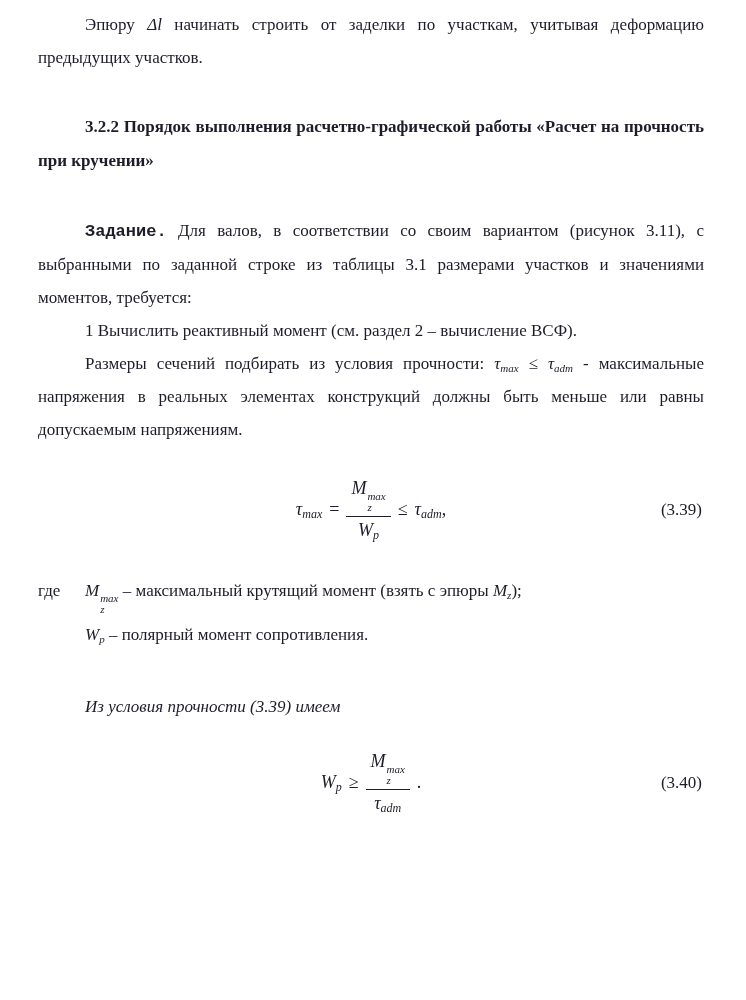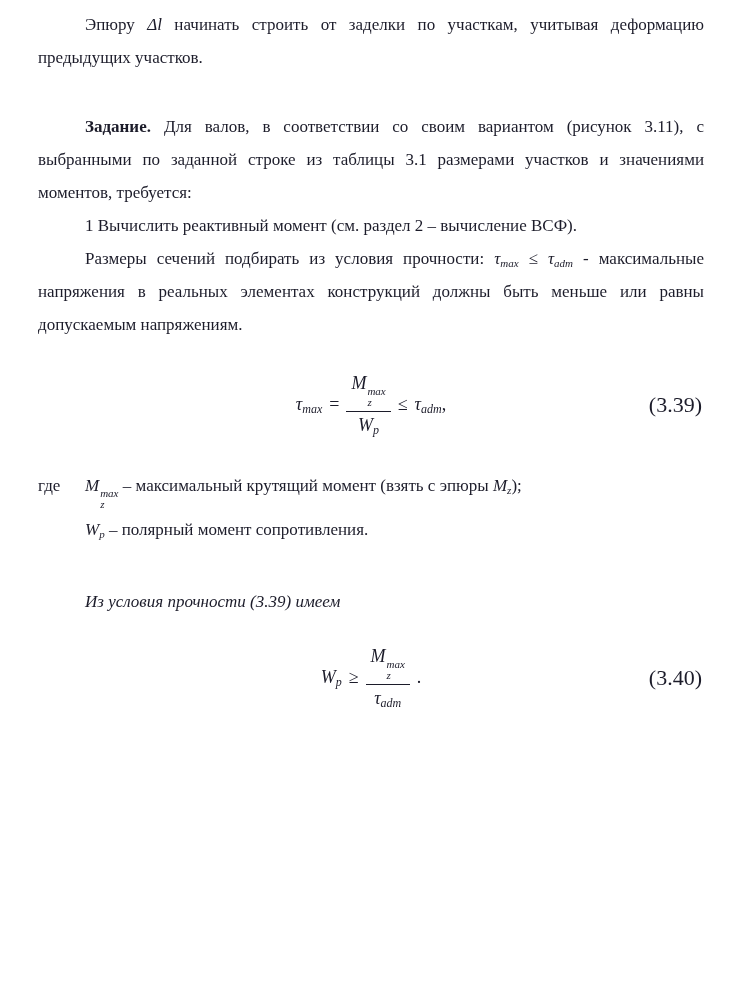--- a/index.html
+++ b/index.html
@@ -18,21 +18,21 @@
   }
   p, h2 { margin: 0; }
   .para { text-indent: 47px; }
   .heading {
     font-weight: bold;
     font-size: 17px;
     line-height: 34px;
     margin-top: 36px;
   }
   .task { margin-top: 36px; }
-  .bold { font-weight: bold; }
+  .bold { font-weight: bold; font-family: Liberation Mono, monospace; }
   .m { font-style: italic; }
   sub.m, sup.m { font-style: italic; }
   sub, sup { font-size: 11px; line-height: 0; }
   sub { vertical-align: -3px; }
   .steel { margin-top: 8px; }
 
   
   .stack {
     display: inline-flex;
     flex-direction: column;
@@ -59,21 +59,21 @@
     gap: 7px;
     font-size: 18px;
   }
   .eq-body .sym { font-style: italic; }
   .eq-body sub { font-size: 12px; }
   .eqnum {
     position: absolute;
     right: 2px;
     top: 50%;
     transform: translateY(-50%);
-    font-size: 22px;
+    font-size: 17px;
     font-style: normal;
   }
   .frac {
     display: inline-block;
     vertical-align: middle;
     text-align: center;
   }
   .frac .num {
     display: block;
     border-bottom: 1.2px solid #1c1c2a;
@@ -93,20 +93,21 @@
   .from-cond { margin-top: 36px; font-style: italic; }
   .eq-last { margin-top: 28px; }
 </style>
 </head>
 <body>
 
 <div class="page">
 
   <p class="para"><span>Эпюру </span><span class="m">Δl</span><span> начинать строить от заделки по участкам, учитывая деформацию предыдущих участков.</span></p>
 
+  <h2 class="heading para">3.2.2 Порядок выполнения расчетно-графической работы «Расчет на прочность при кручении»</h2>
 
   <p class="para task"><span class="bold">Задание.</span> <span>Для валов, в соответствии со своим вариантом (рисунок 3.11), с выбранными по заданной строке из таблицы 3.1 размерами участков и значениями моментов, требуется:</span></p>
 
   <p class="para">1 Вычислить реактивный момент (см. раздел 2 – вычисление ВСФ).</p>
 
   <p class="para"><span>Размеры сечений подбирать из условия прочности: </span><span class="m">τ</span><sub class="m">max</sub> <span class="m">≤</span> <span class="m">τ</span><sub class="m">adm</sub><span> - максимальные напряжения в реальных элементах конструкций должны быть меньше или равны допускаемым напряжениям.</span></p>
 
 
 
   <div class="equation">

